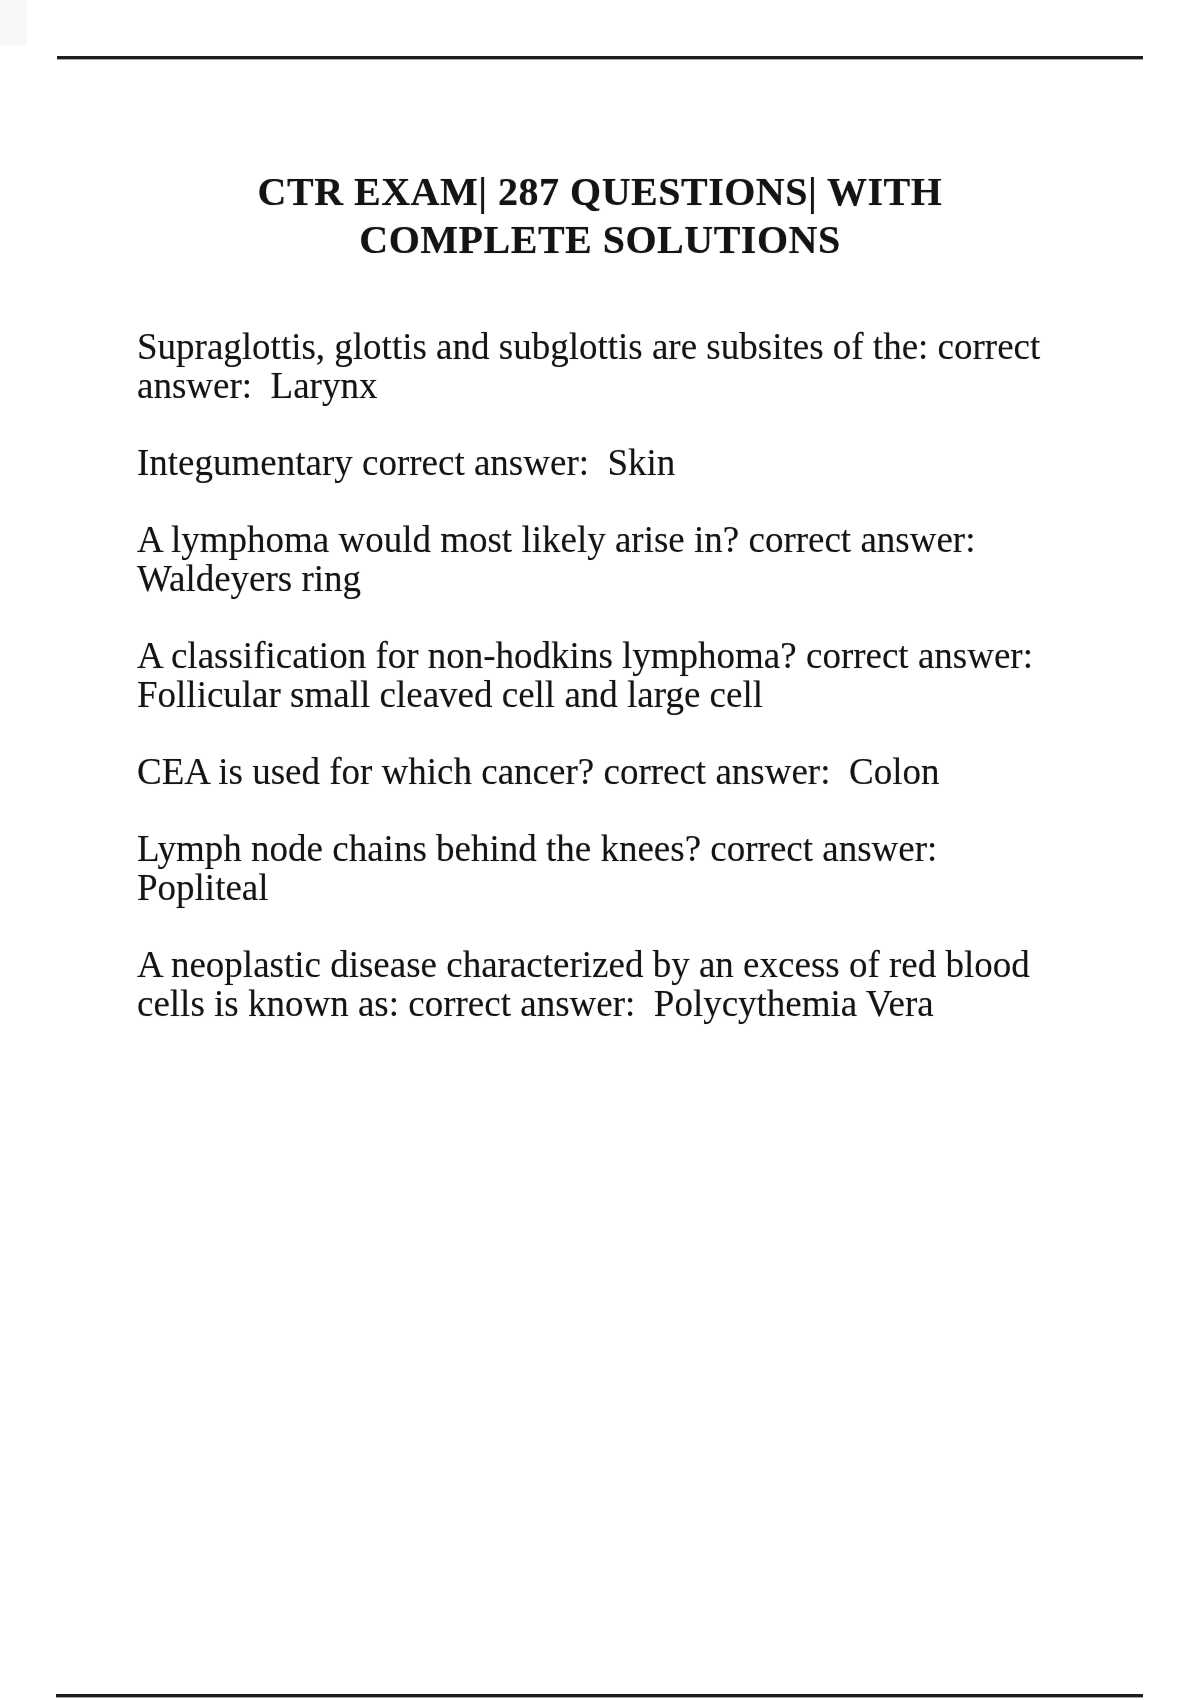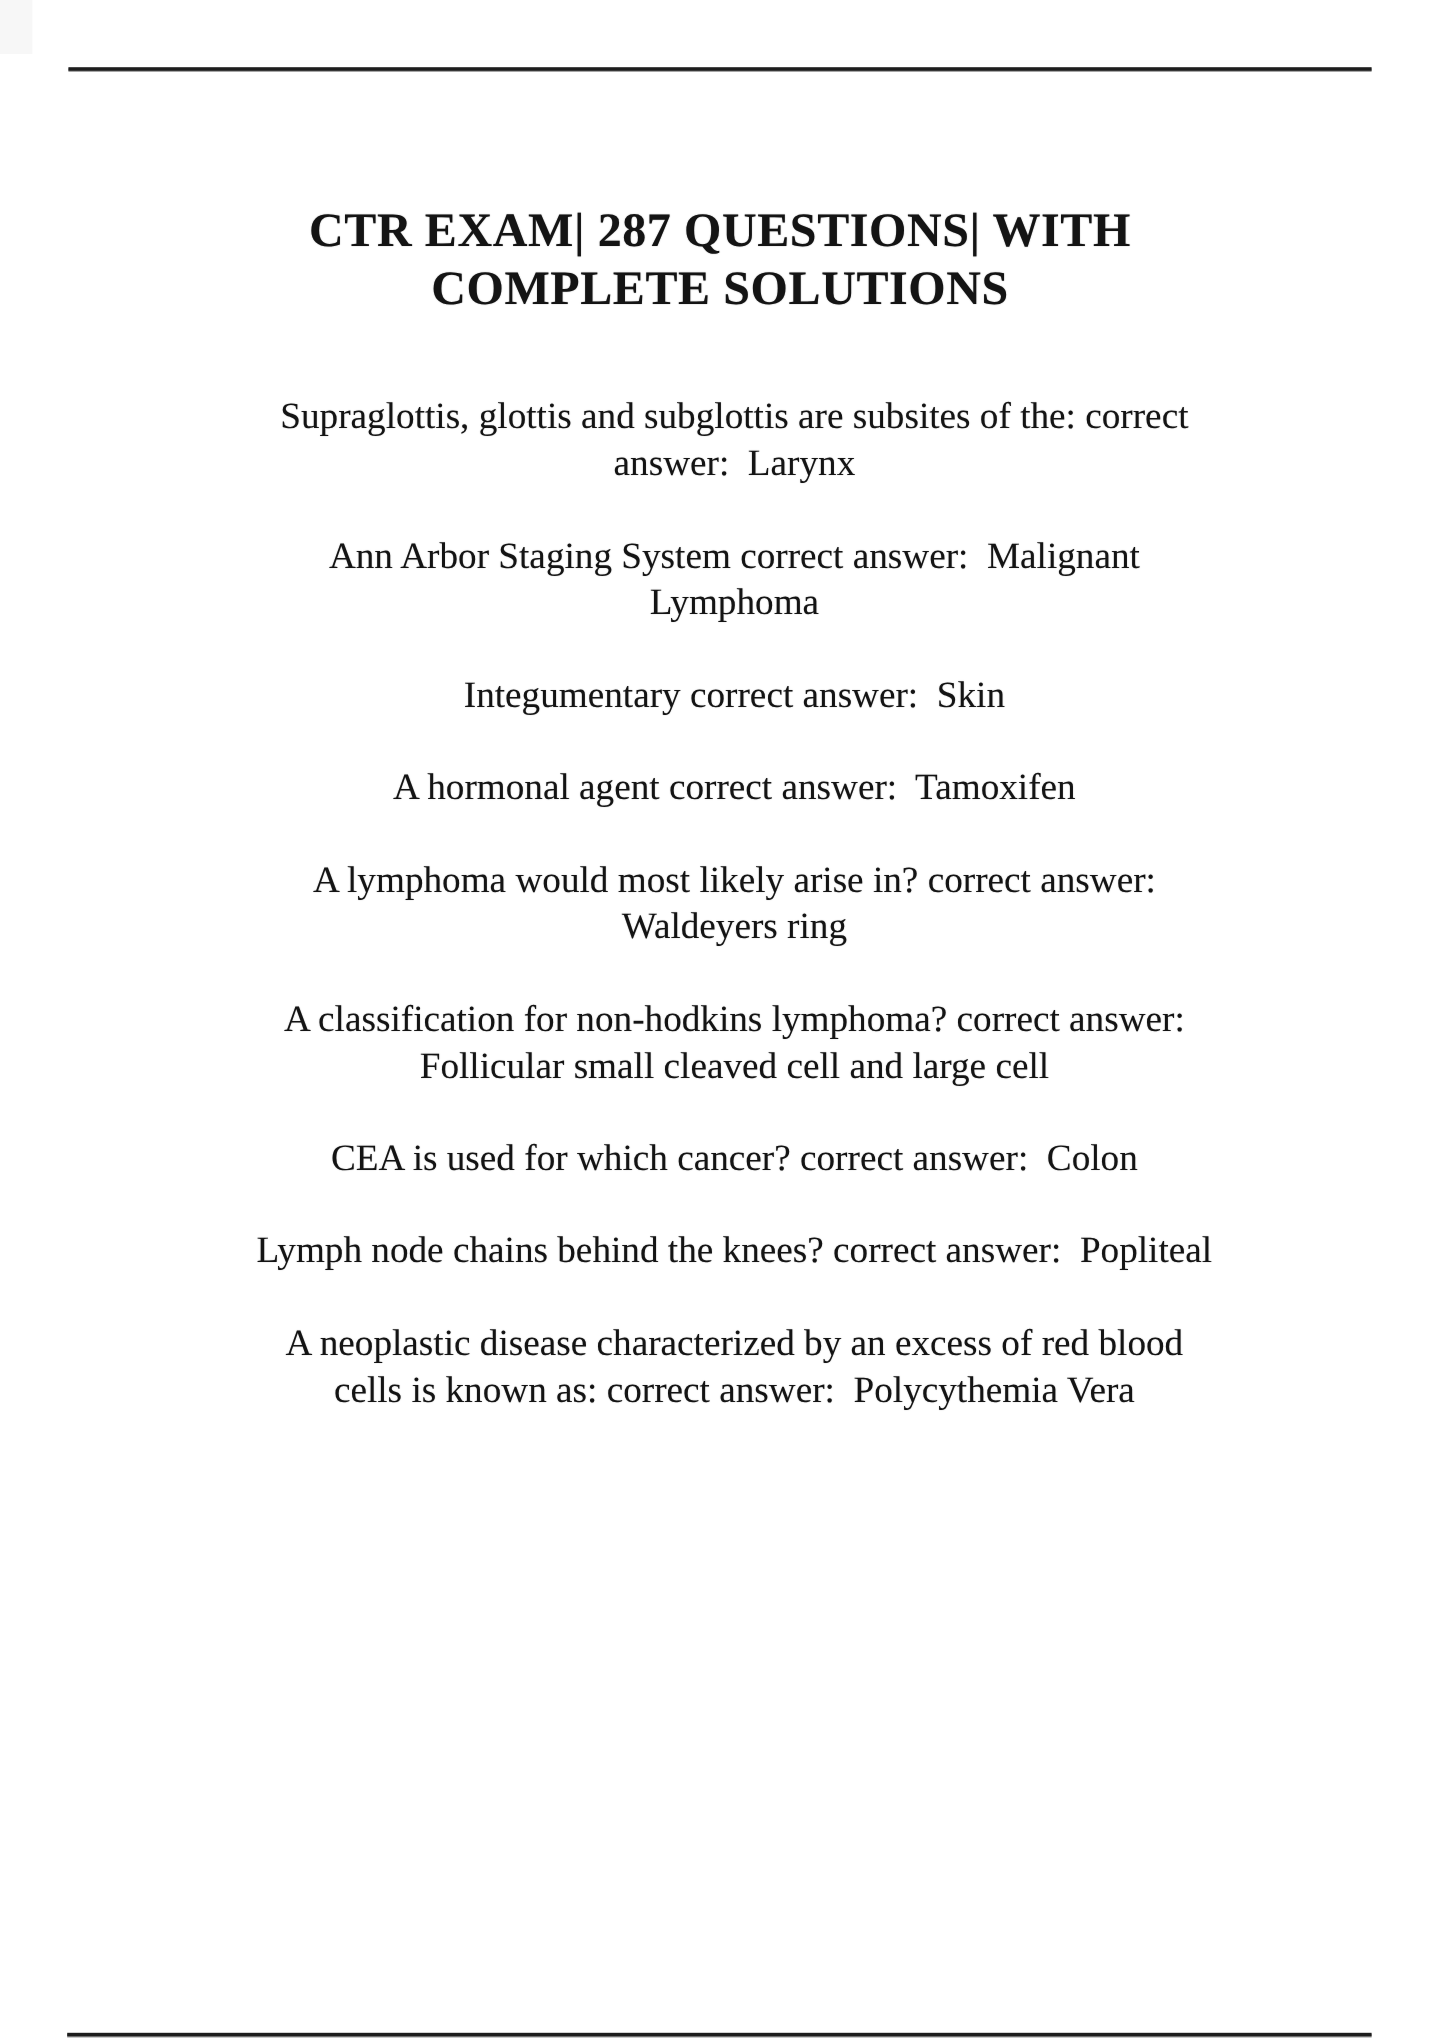--- a/index.html
+++ b/index.html
@@ -56,45 +56,41 @@
     text-shadow: 0 0 1px rgba(20,20,20,0.45);
   }
   .doc-body {
     position: absolute;
     left: 137px;
     top: 327px;
     width: 950px;
   }
   .doc-body p {
     margin: 0 0 38px 0;
-    font-size: 31px;
+    font-size: 37px;
     line-height: 39px;
     white-space: pre-wrap;
     color: var(--text, #141414);
     text-shadow: 0 0 1px rgba(20,20,20,0.35);
-    text-align: center;
   }
 </style>
 </head>
 <body>
 
 <div class="page">
   <div class="scan-artifact"></div>
   <div class="rule rule-top"></div>
 
   <h1 class="doc-title">CTR EXAM| 287 QUESTIONS| WITH
 COMPLETE SOLUTIONS</h1>
 
   <div class="doc-body">
     <p>Supraglottis, glottis and subglottis are subsites of the: correct
 answer:  Larynx</p>
-    <p>Ann Arbor Staging System correct answer:  Malignant
-Lymphoma</p>
     <p>Integumentary correct answer:  Skin</p>
-    <p>A hormonal agent correct answer:  Tamoxifen</p>
     <p>A lymphoma would most likely arise in? correct answer:
 Waldeyers ring</p>
     <p>A classification for non-hodkins lymphoma? correct answer:
 Follicular small cleaved cell and large cell</p>
     <p>CEA is used for which cancer? correct answer:  Colon</p>
     <p>Lymph node chains behind the knees? correct answer:  Popliteal</p>
     <p>A neoplastic disease characterized by an excess of red blood
 cells is known as: correct answer:  Polycythemia Vera</p>
   </div>
 

